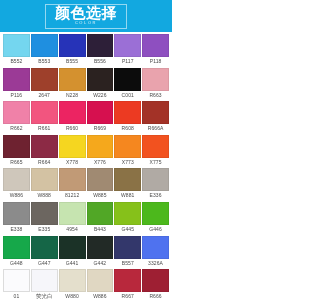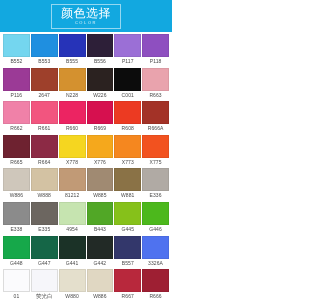--- a/index.html
+++ b/index.html
@@ -34,22 +34,22 @@
     border: 1px solid rgba(255,255,255,0.55);
     padding: 2px 9px 2px 9px;
     display: flex;
     flex-direction: column;
     align-items: center;
     justify-content: center;
     line-height: 1;
   }
   .banner-title {
     color: #ffffff;
-    font-size: 12px;
-    font-weight: normal;
+    font-size: 15px;
+    font-weight: bold;
     letter-spacing: 0.5px;
     white-space: nowrap;
     line-height: 12px;
   }
   .banner-sub {
     color: rgba(255,255,255,0.85);
     font-size: 4px;
     letter-spacing: 1.6px;
     line-height: 6px;
     margin-top: 1px;

